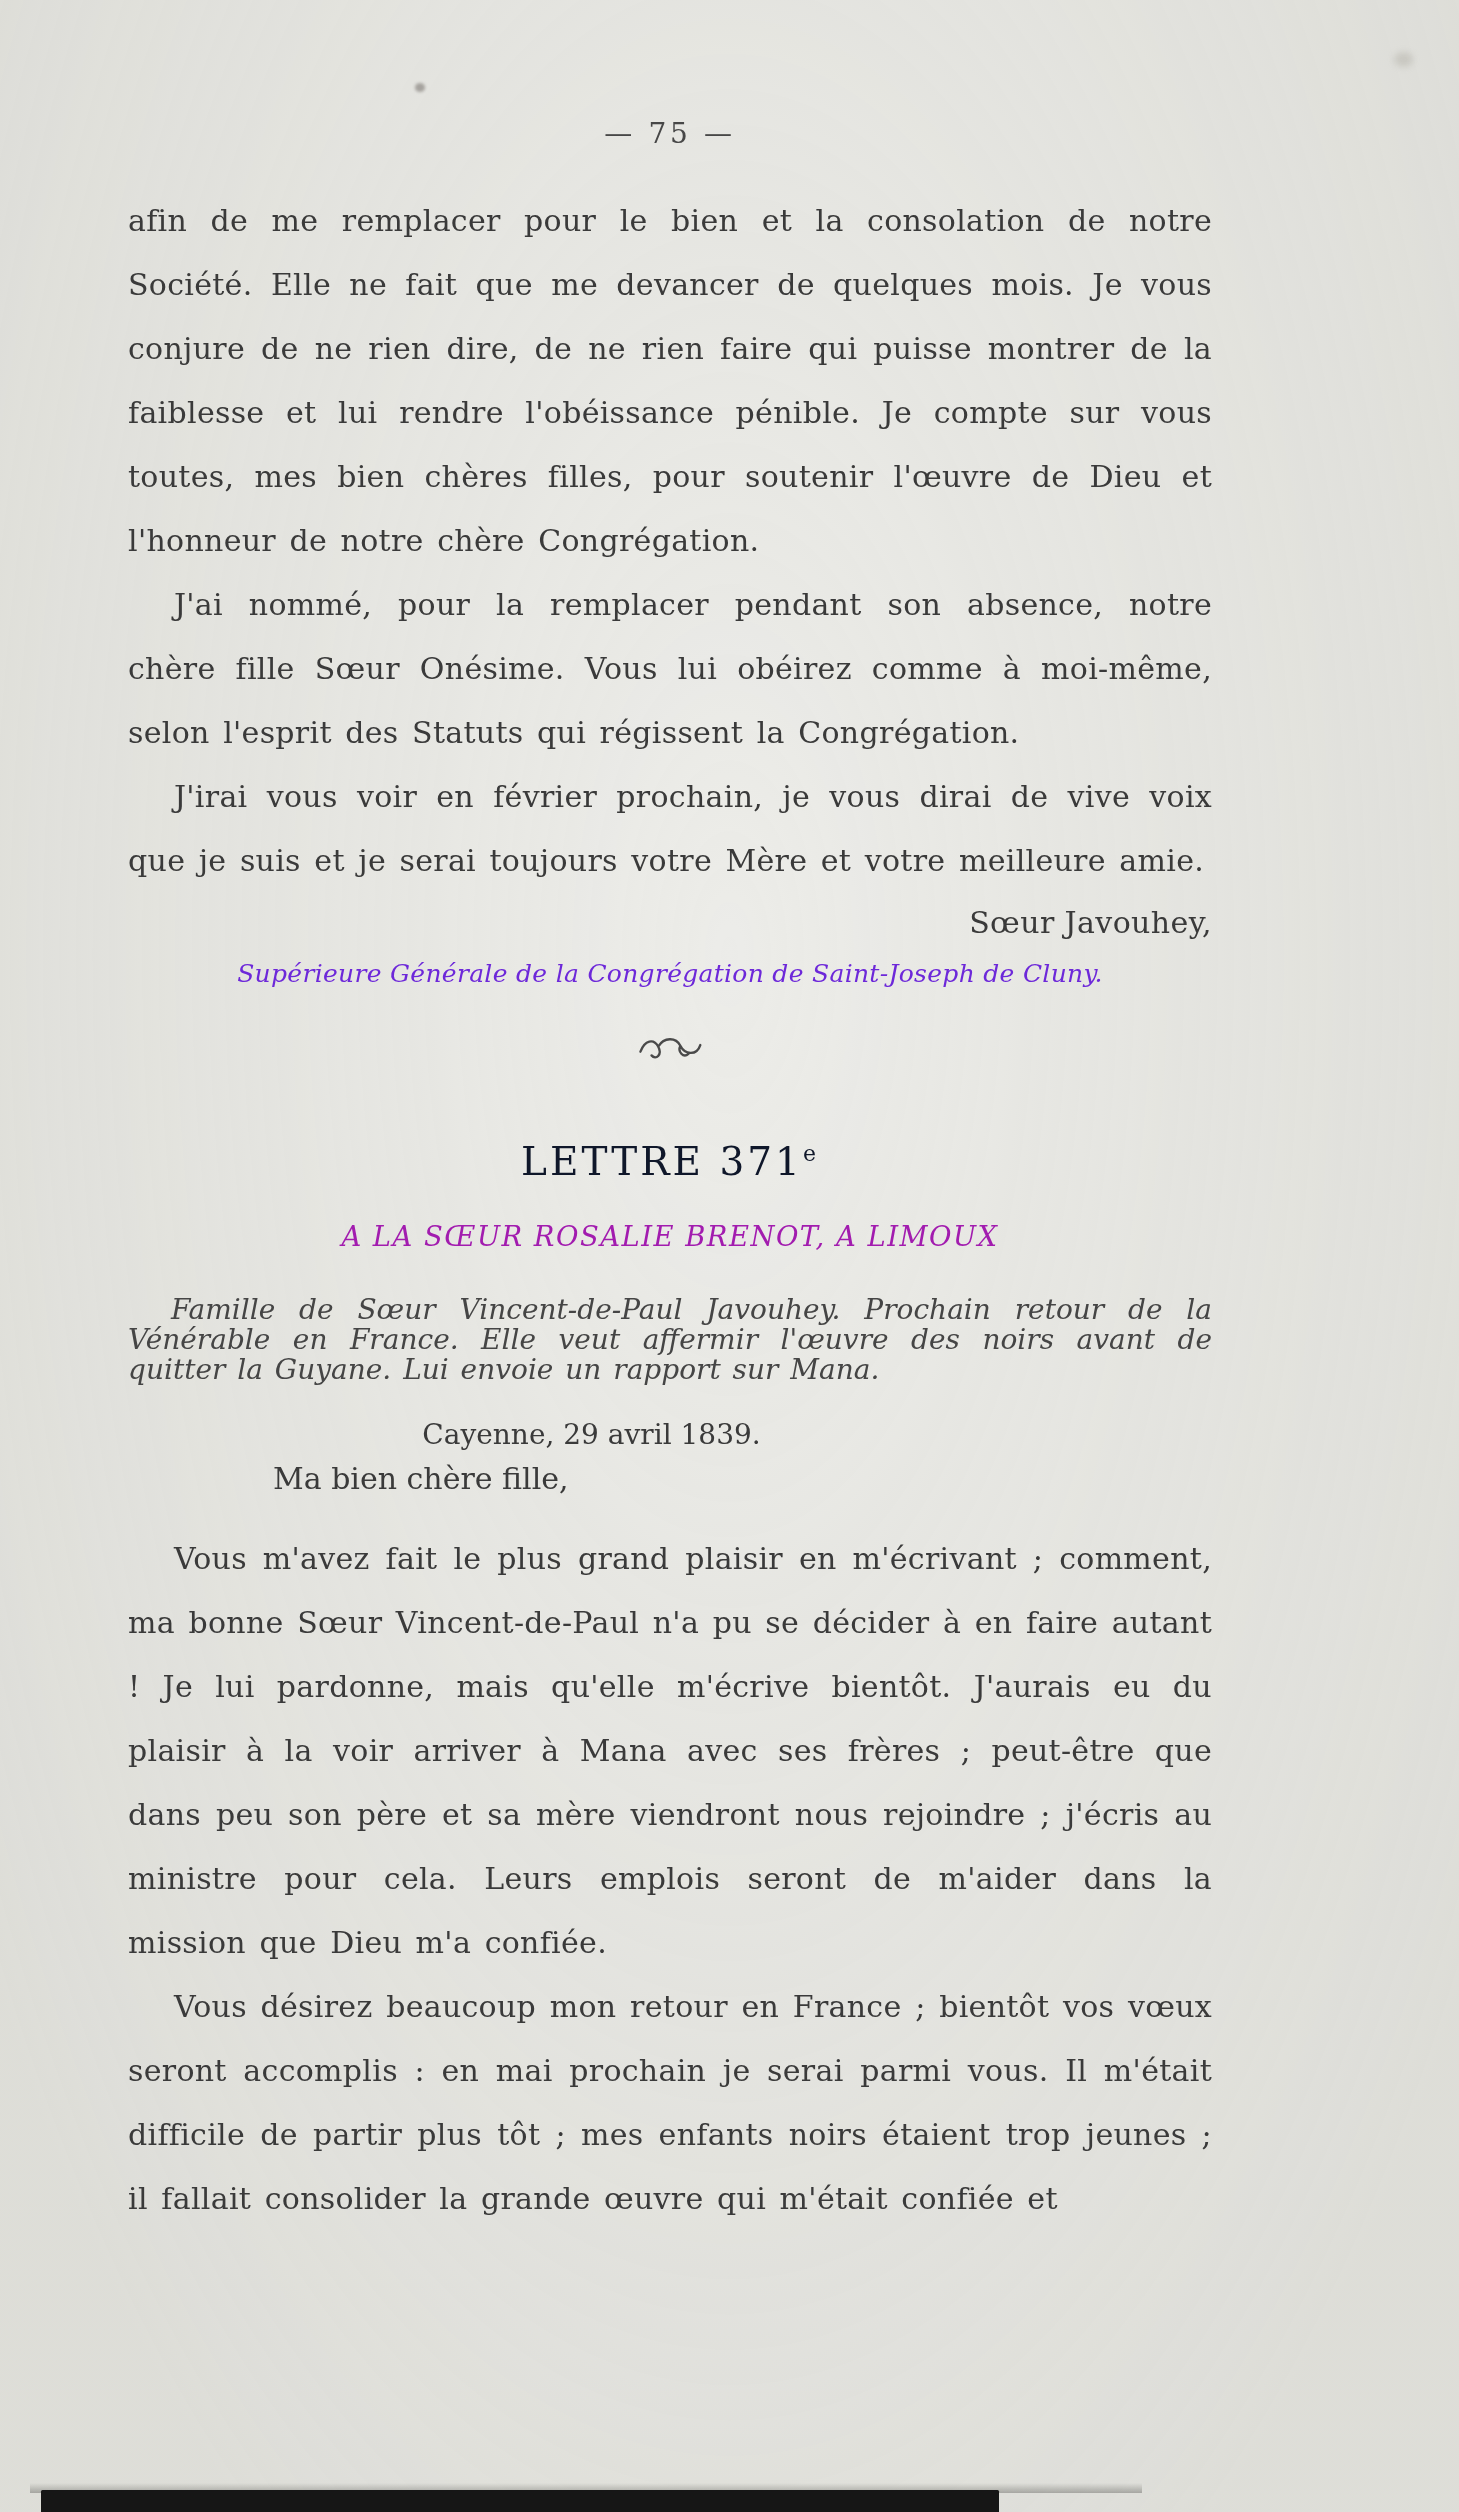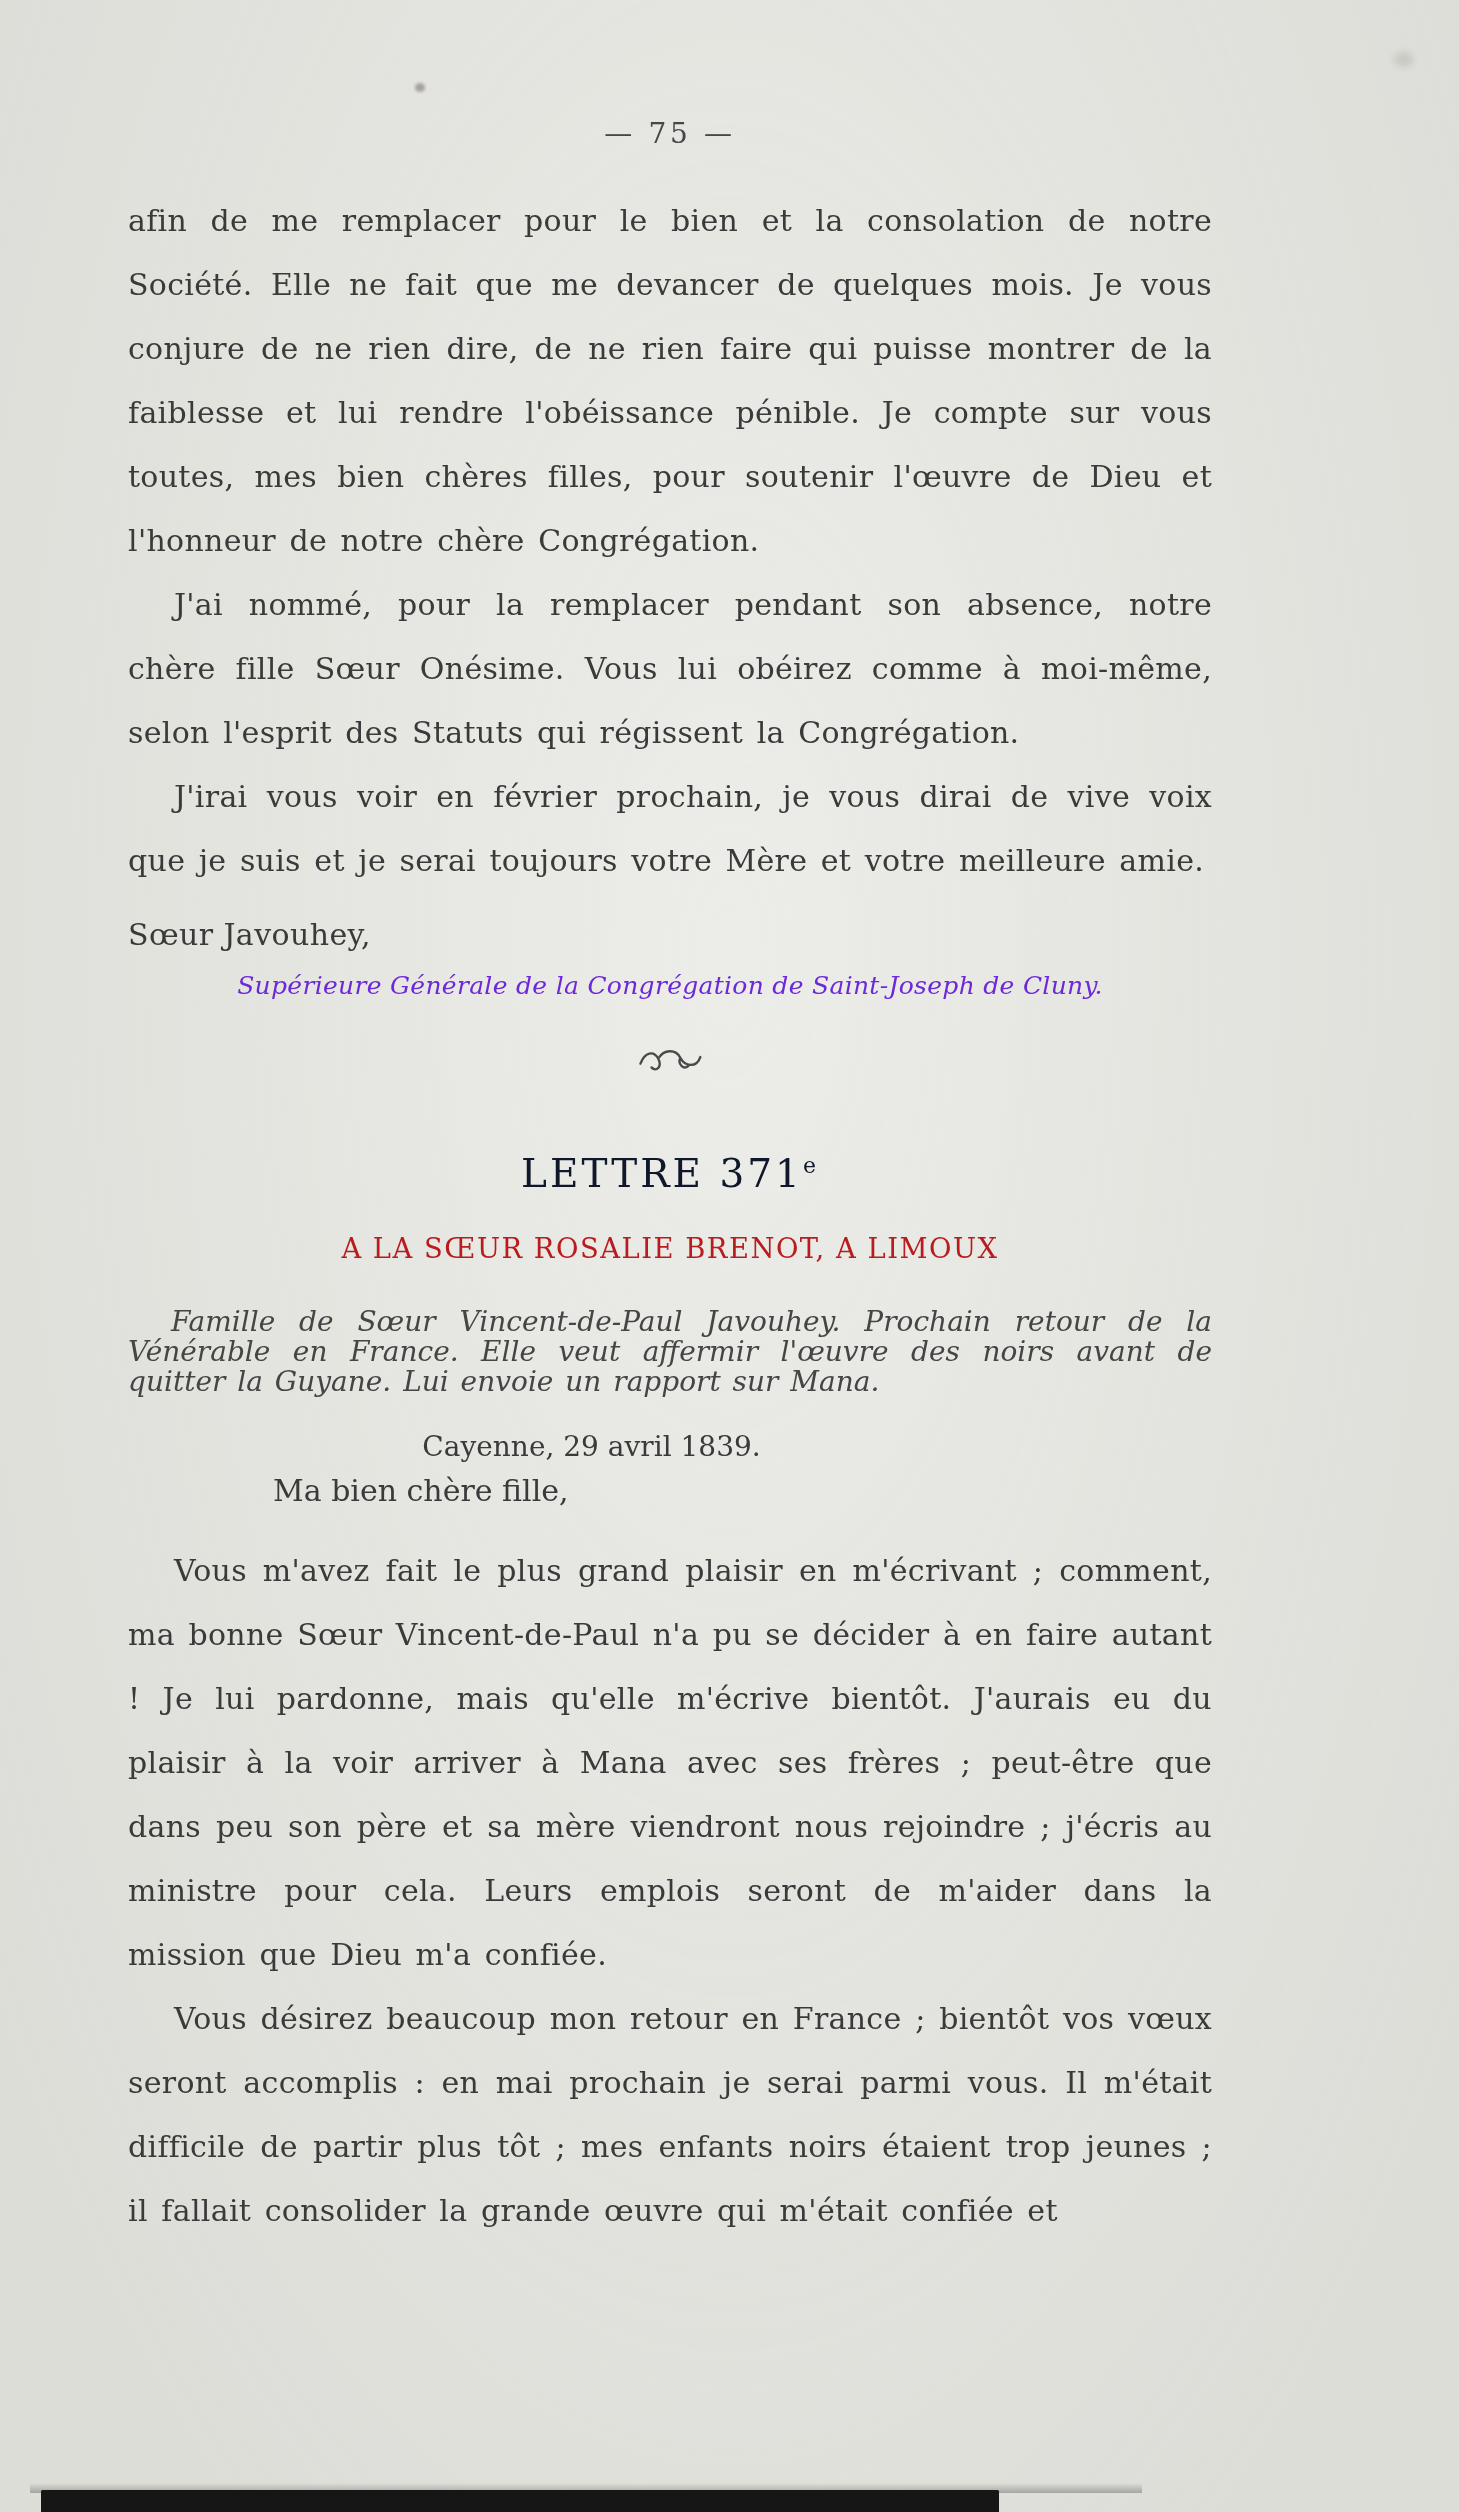--- a/index.html
+++ b/index.html
@@ -40,22 +40,22 @@
     text-align: justify;
     text-indent: 46px;
     letter-spacing: 0.3px;
     word-spacing: 3.7px;
   }
   .first-par {
     text-indent: 0;
     margin-top: 39px;
   }
   .signature {
-    margin-top: 24px;
-    text-align: left;
+    margin-top: 12px;
+    text-align: right;
     font-size: 30px;
     letter-spacing: 0.4px;
   }
   .signature-title {
     margin-top: 19px;
     text-align: center;
     font-style: italic;
     font-size: 25px;
     color: #6d28d9;
     letter-spacing: 0.3px;
@@ -76,21 +76,22 @@
   .letter-heading sup {
     font-size: 22px;
     vertical-align: super;
   }
   .letter-recipient {
     margin: 37px 0 0 0;
     text-align: center;
     font-size: 27.4px;
     font-weight: 500;
     letter-spacing: 1.5px;
-    color: #b91c1c;
+    color: #a21caf;
+    font-style: italic;
   }
   .summary {
     margin-top: 43px;
     font-style: italic;
     font-size: 28px;
     line-height: 30px;
     text-align: justify;
     text-indent: 43px;
     color: #454545;
     word-spacing: 3px;

